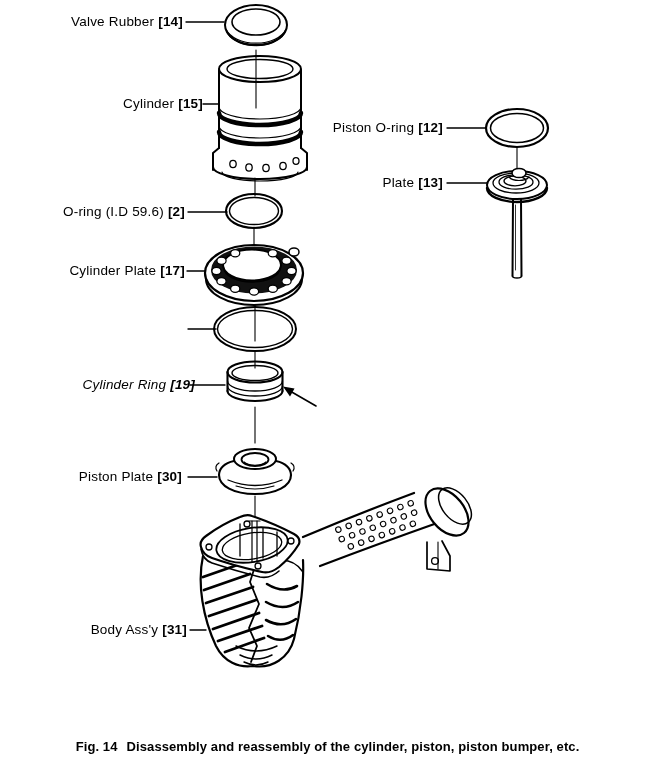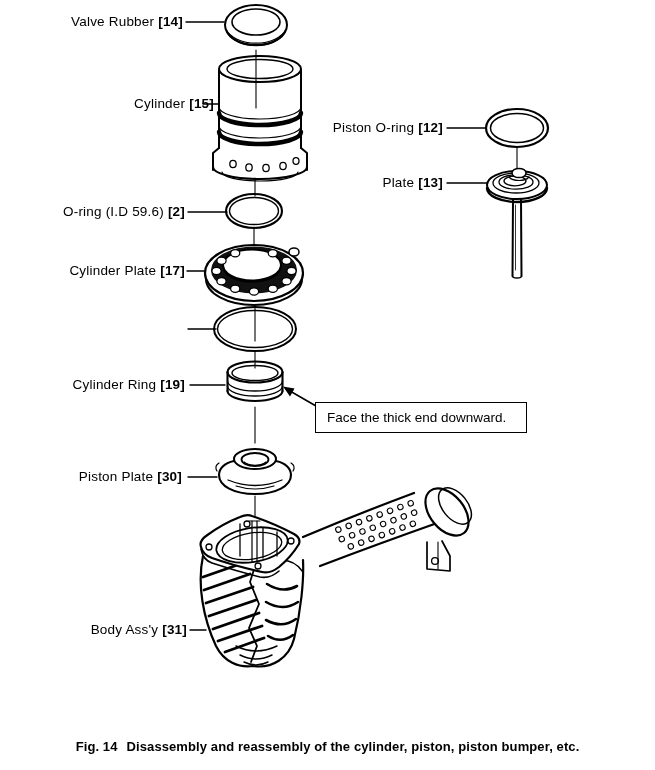--- a/index.html
+++ b/index.html
@@ -239,30 +239,27 @@
           <circle cx="209" cy="547" r="3" stroke-width="1.3" fill="#fff"></circle>
           <circle cx="247" cy="524" r="3" stroke-width="1.3" fill="#fff"></circle>
           <circle cx="291" cy="541" r="3" stroke-width="1.3" fill="#fff"></circle>
           <circle cx="258" cy="566" r="3" stroke-width="1.3" fill="#fff"></circle>
         </g>
       </g>
     </g>
   </svg>
 
   <div class="lbl" style="top:14px;  right:472px;"><span>Valve Rubber</span> <span class="ref">[14]</span></div>
-  <div class="lbl" style="top:96px;  right:441px;"><span>Cylinder</span> <span class="ref">[15]</span></div>
+  <div class="lbl" style="top:96px;  right:452px;"><span>Cylinder</span> <span class="ref">[15]</span></div>
   <div class="lbl" style="top:120px; right:212px;"><span>Piston O-ring</span> <span class="ref">[12]</span></div>
   <div class="lbl" style="top:175px; right:212px;"><span>Plate</span> <span class="ref">[13]</span></div>
   <div class="lbl" style="top:204px; right:470px;"><span>O-ring (I.D 59.6)</span> <span class="ref">[2]</span></div>
   <div class="lbl" style="top:263px; right:470px;"><span>Cylinder Plate</span> <span class="ref">[17]</span></div>
-  <div class="lbl" style="top:377px; right:470px;"><span>Cylinder Ring</span> <span class="ref">[19]</span></div>
+  <div class="lbl" style="top:377px; right:460px;font-style:italic;"><span>Cylinder Ring</span> <span class="ref">[19]</span></div>
   <div class="lbl" style="top:469px; right:473px;"><span>Piston Plate</span> <span class="ref">[30]</span></div>
   <div class="lbl" style="top:622px; right:468px;"><span>Body Ass'y</span> <span class="ref">[31]</span></div>
 
-  <div class="callout">
-    <span>Face the thick end downward.</span>
-  </div>
 
   <div class="caption">
     <span class="fig">Fig. 14</span><span>Disassembly and reassembly of the cylinder, piston, piston bumper, etc.</span>
   </div>
 
 </div>
 
 </body></html>

